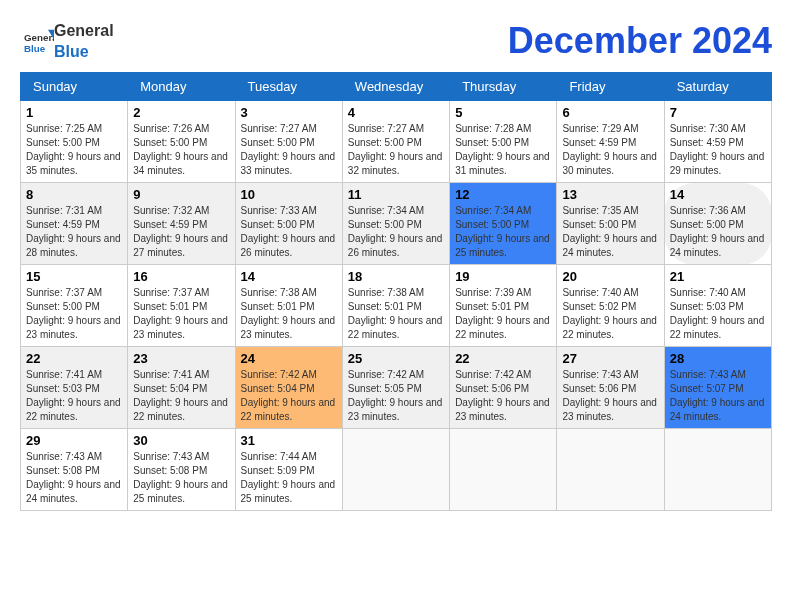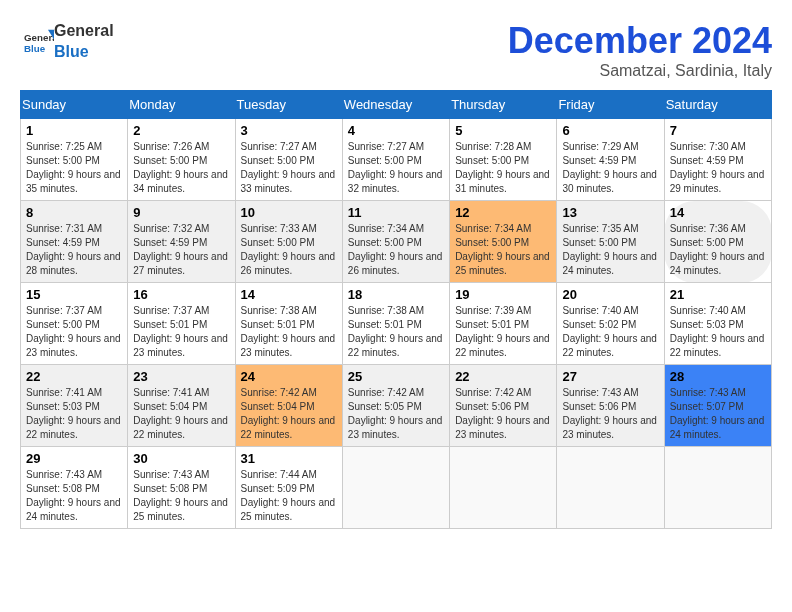--- a/index.html
+++ b/index.html
@@ -41,21 +41,21 @@
       color: #555;
     }
     .calendar {
       width: 100%;
       border-collapse: collapse;
       font-size: 11px;
     }
     .calendar th {
       background: #1a6fc4;
       color: #fff;
-      padding: 6px 1px;
+      padding: 6px 12px;
       text-align: left;
       font-size: 13px;
       font-weight: normal;
       border: 1px solid #1a6fc4;
     }
     .calendar td {
       vertical-align: top;
       padding: 4px 5px;
       border: 1px solid #ccc;
       width: calc(100% / 7);
@@ -92,21 +92,20 @@
     </svg>
     <div>
       <div>
         <span style="color:#333; font-size:16px; font-weight:bold;">General</span><br>
         <span style="color:#1a6fc4; font-size:16px; font-weight:bold;">Blue</span>
       </div>
     </div>
   </div>
   <div class="title-block">
     <div class="month-title">December 2024</div>
-    <div class="location">Samatzai, Sardinia, Italy</div>
   </div>
 </div>
 
 <table class="calendar">
   <thead>
     <tr>
       <th>Sunday</th>
       <th>Monday</th>
       <th>Tuesday</th>
       <th>Wednesday</th>
@@ -156,21 +155,21 @@
     <span class="day-info">Sunrise: 7:32 AM<br>Sunset: 4:59 PM<br>Daylight: 9 hours and 27 minutes.</span>
   </td>
         <td style="background: rgb(240, 240, 240);">
     <span class="day-num">10</span>
     <span class="day-info">Sunrise: 7:33 AM<br>Sunset: 5:00 PM<br>Daylight: 9 hours and 26 minutes.</span>
   </td>
         <td style="background: rgb(240, 240, 240);">
     <span class="day-num">11</span>
     <span class="day-info">Sunrise: 7:34 AM<br>Sunset: 5:00 PM<br>Daylight: 9 hours and 26 minutes.</span>
   </td>
-        <td style="background: #fdba74; margin-left: 30px;">
+        <td style="background: #3b82f6; margin-left: 30px;">
     <span class="day-num">12</span>
     <span class="day-info">Sunrise: 7:34 AM<br>Sunset: 5:00 PM<br>Daylight: 9 hours and 25 minutes.</span>
   </td>
         <td style="background: rgb(240, 240, 240);">
     <span class="day-num">13</span>
     <span class="day-info">Sunrise: 7:35 AM<br>Sunset: 5:00 PM<br>Daylight: 9 hours and 24 minutes.</span>
   </td>
         <td style="background: rgb(240, 240, 240); border-radius: 31px;">
     <span class="day-num">14</span>
     <span class="day-info">Sunrise: 7:36 AM<br>Sunset: 5:00 PM<br>Daylight: 9 hours and 24 minutes.</span>

